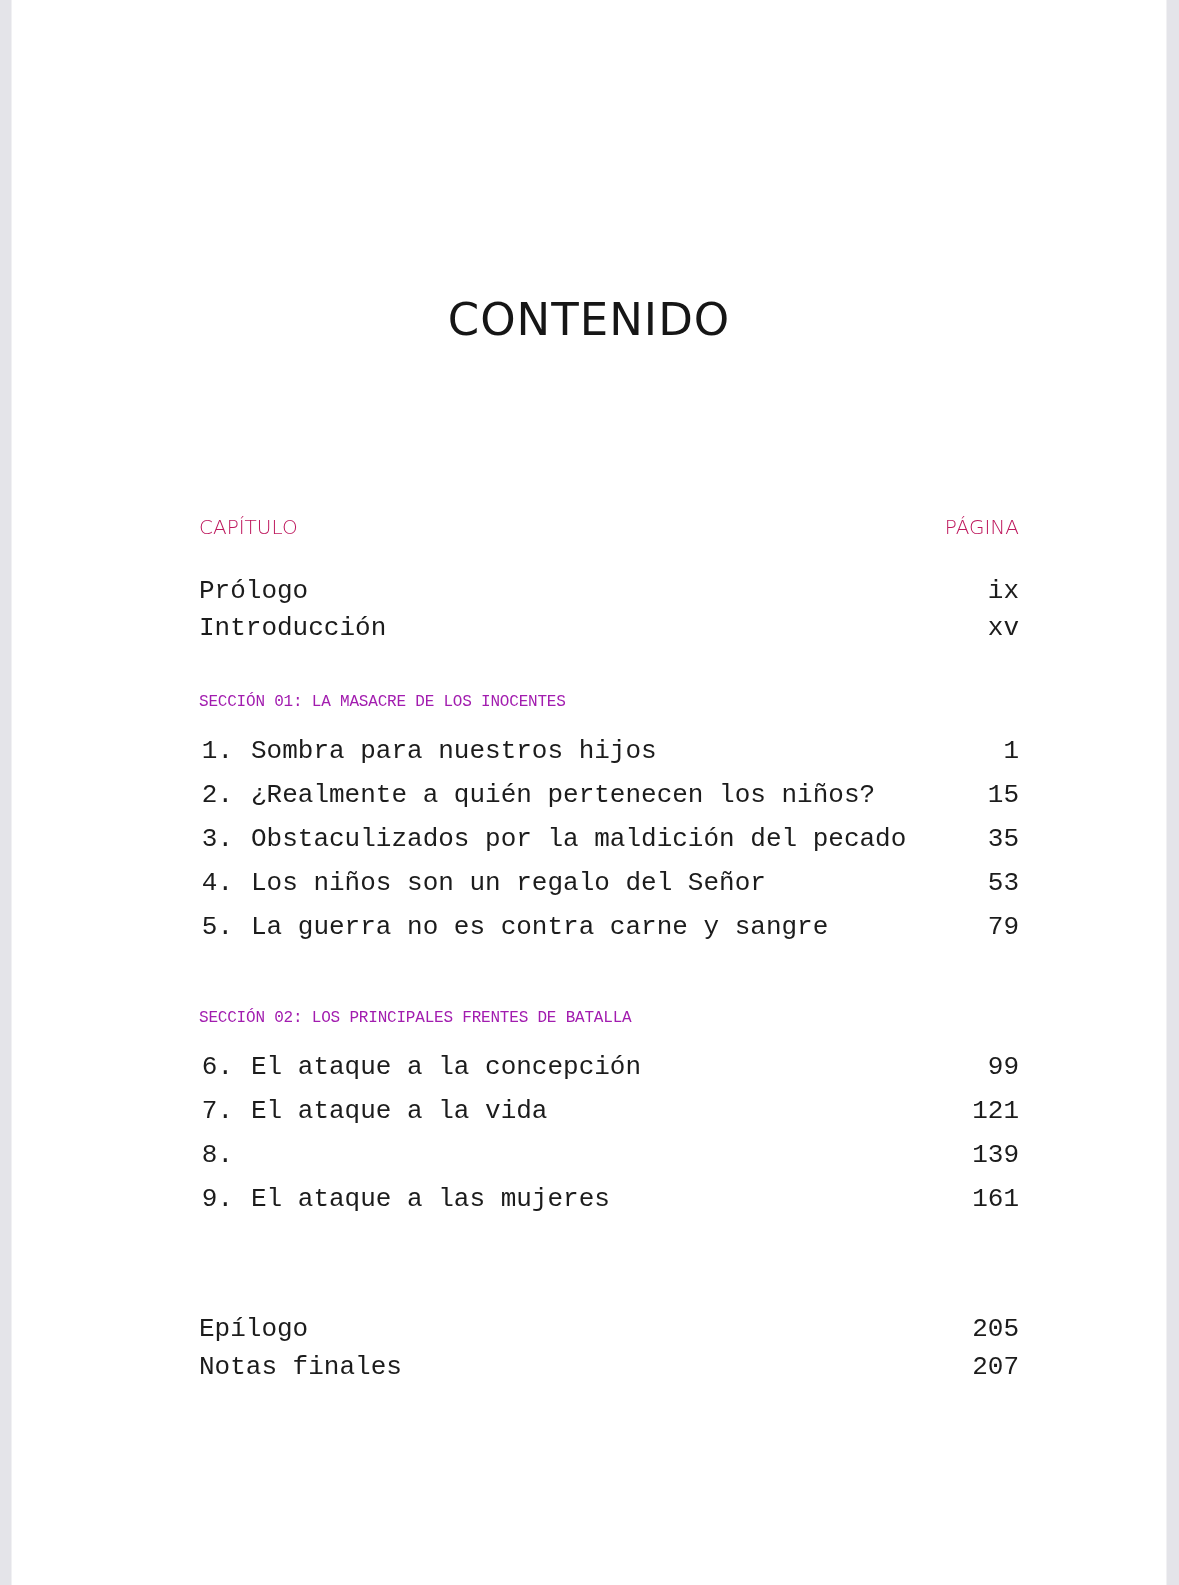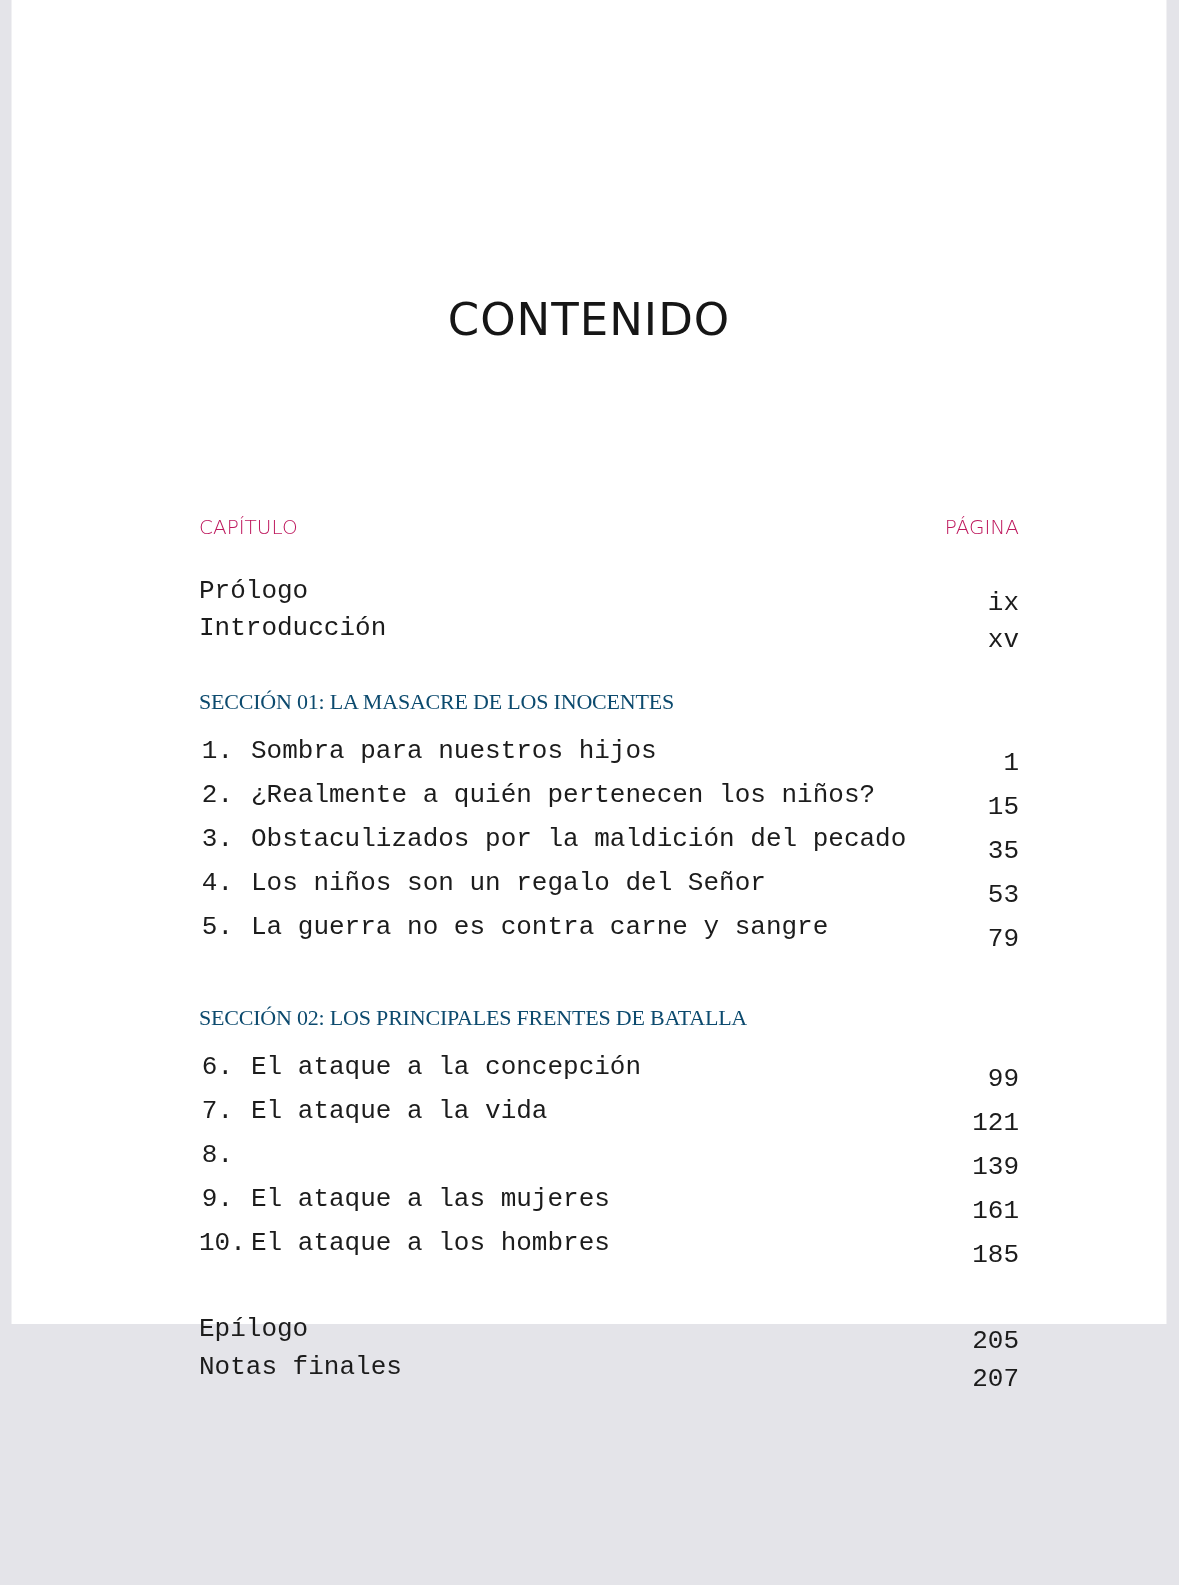--- a/index.html
+++ b/index.html
@@ -14,21 +14,21 @@
       position: relative;
       width: 1179px;
       height: 1585px;
       background: #e4e4e9;
     }
     .page {
       position: absolute;
       left: 12px;
       top: 0;
       width: 1154px;
-      height: 1324px;
+      height: 1585px;
       background: #ffffff;
       box-shadow: -1px 0 0 #f1f1f3, 1px 0 0 #f1f1f3;
     }
     .title {
       position: absolute;
       left: 0;
       right: 0;
       top: 292px;
       text-align: center;
       font-family: "DejaVu Sans", sans-serif;
@@ -55,28 +55,28 @@
       width: 820px;
       height: 34px;
       font-family: Liberation Mono, monospace;
       font-size: 26px;
       color: #1c1c1c;
       line-height: 34px;
     }
     .row .label { position: absolute; left: 0; top: 0; white-space: nowrap; }
     .row .num { position: absolute; left: 0; width: 34px; text-align: right; top: 0; }
     .row .chap { position: absolute; left: 52px; top: 0; white-space: nowrap; }
-    .row .page-no { position: absolute; right: 0; top: 0; text-align: right; margin-top: 12px; }
+    .row .page-no { position: absolute; right: 0; top: 0; text-align: right; }
 
     .section {
       position: absolute;
       left: 187px;
-      font-family: Liberation Serif, serif;
-      font-size: 22px;
-      color: #0c4a6e;
+      font-family: Liberation Mono, monospace;
+      font-size: 16px;
+      color: #a21caf;
       line-height: 28px;
       white-space: nowrap;
       letter-spacing: -0.2px;
     }
   </style>
 </head>
 <body>
 
 <div class="viewer">
   <div class="page">
@@ -137,25 +137,20 @@
     </div>
     <div class="row" style="top:1138px">
       <span class="num">8.</span>
       <span class="page-no">139</span>
     </div>
     <div class="row" style="top:1182px">
       <span class="num">9.</span>
       <span class="chap">El ataque a las mujeres</span>
       <span class="page-no">161</span>
     </div>
-    <div class="row" style="top:1226px">
-      <span class="num">10.</span>
-      <span class="chap">El ataque a los hombres</span>
-      <span class="page-no">185</span>
-    </div>
 
     <div class="row" style="top:1312px">
       <span class="label">Epílogo</span>
       <span class="page-no">205</span>
     </div>
     <div class="row" style="top:1350px">
       <span class="label">Notas finales</span>
       <span class="page-no">207</span>
     </div>
 

